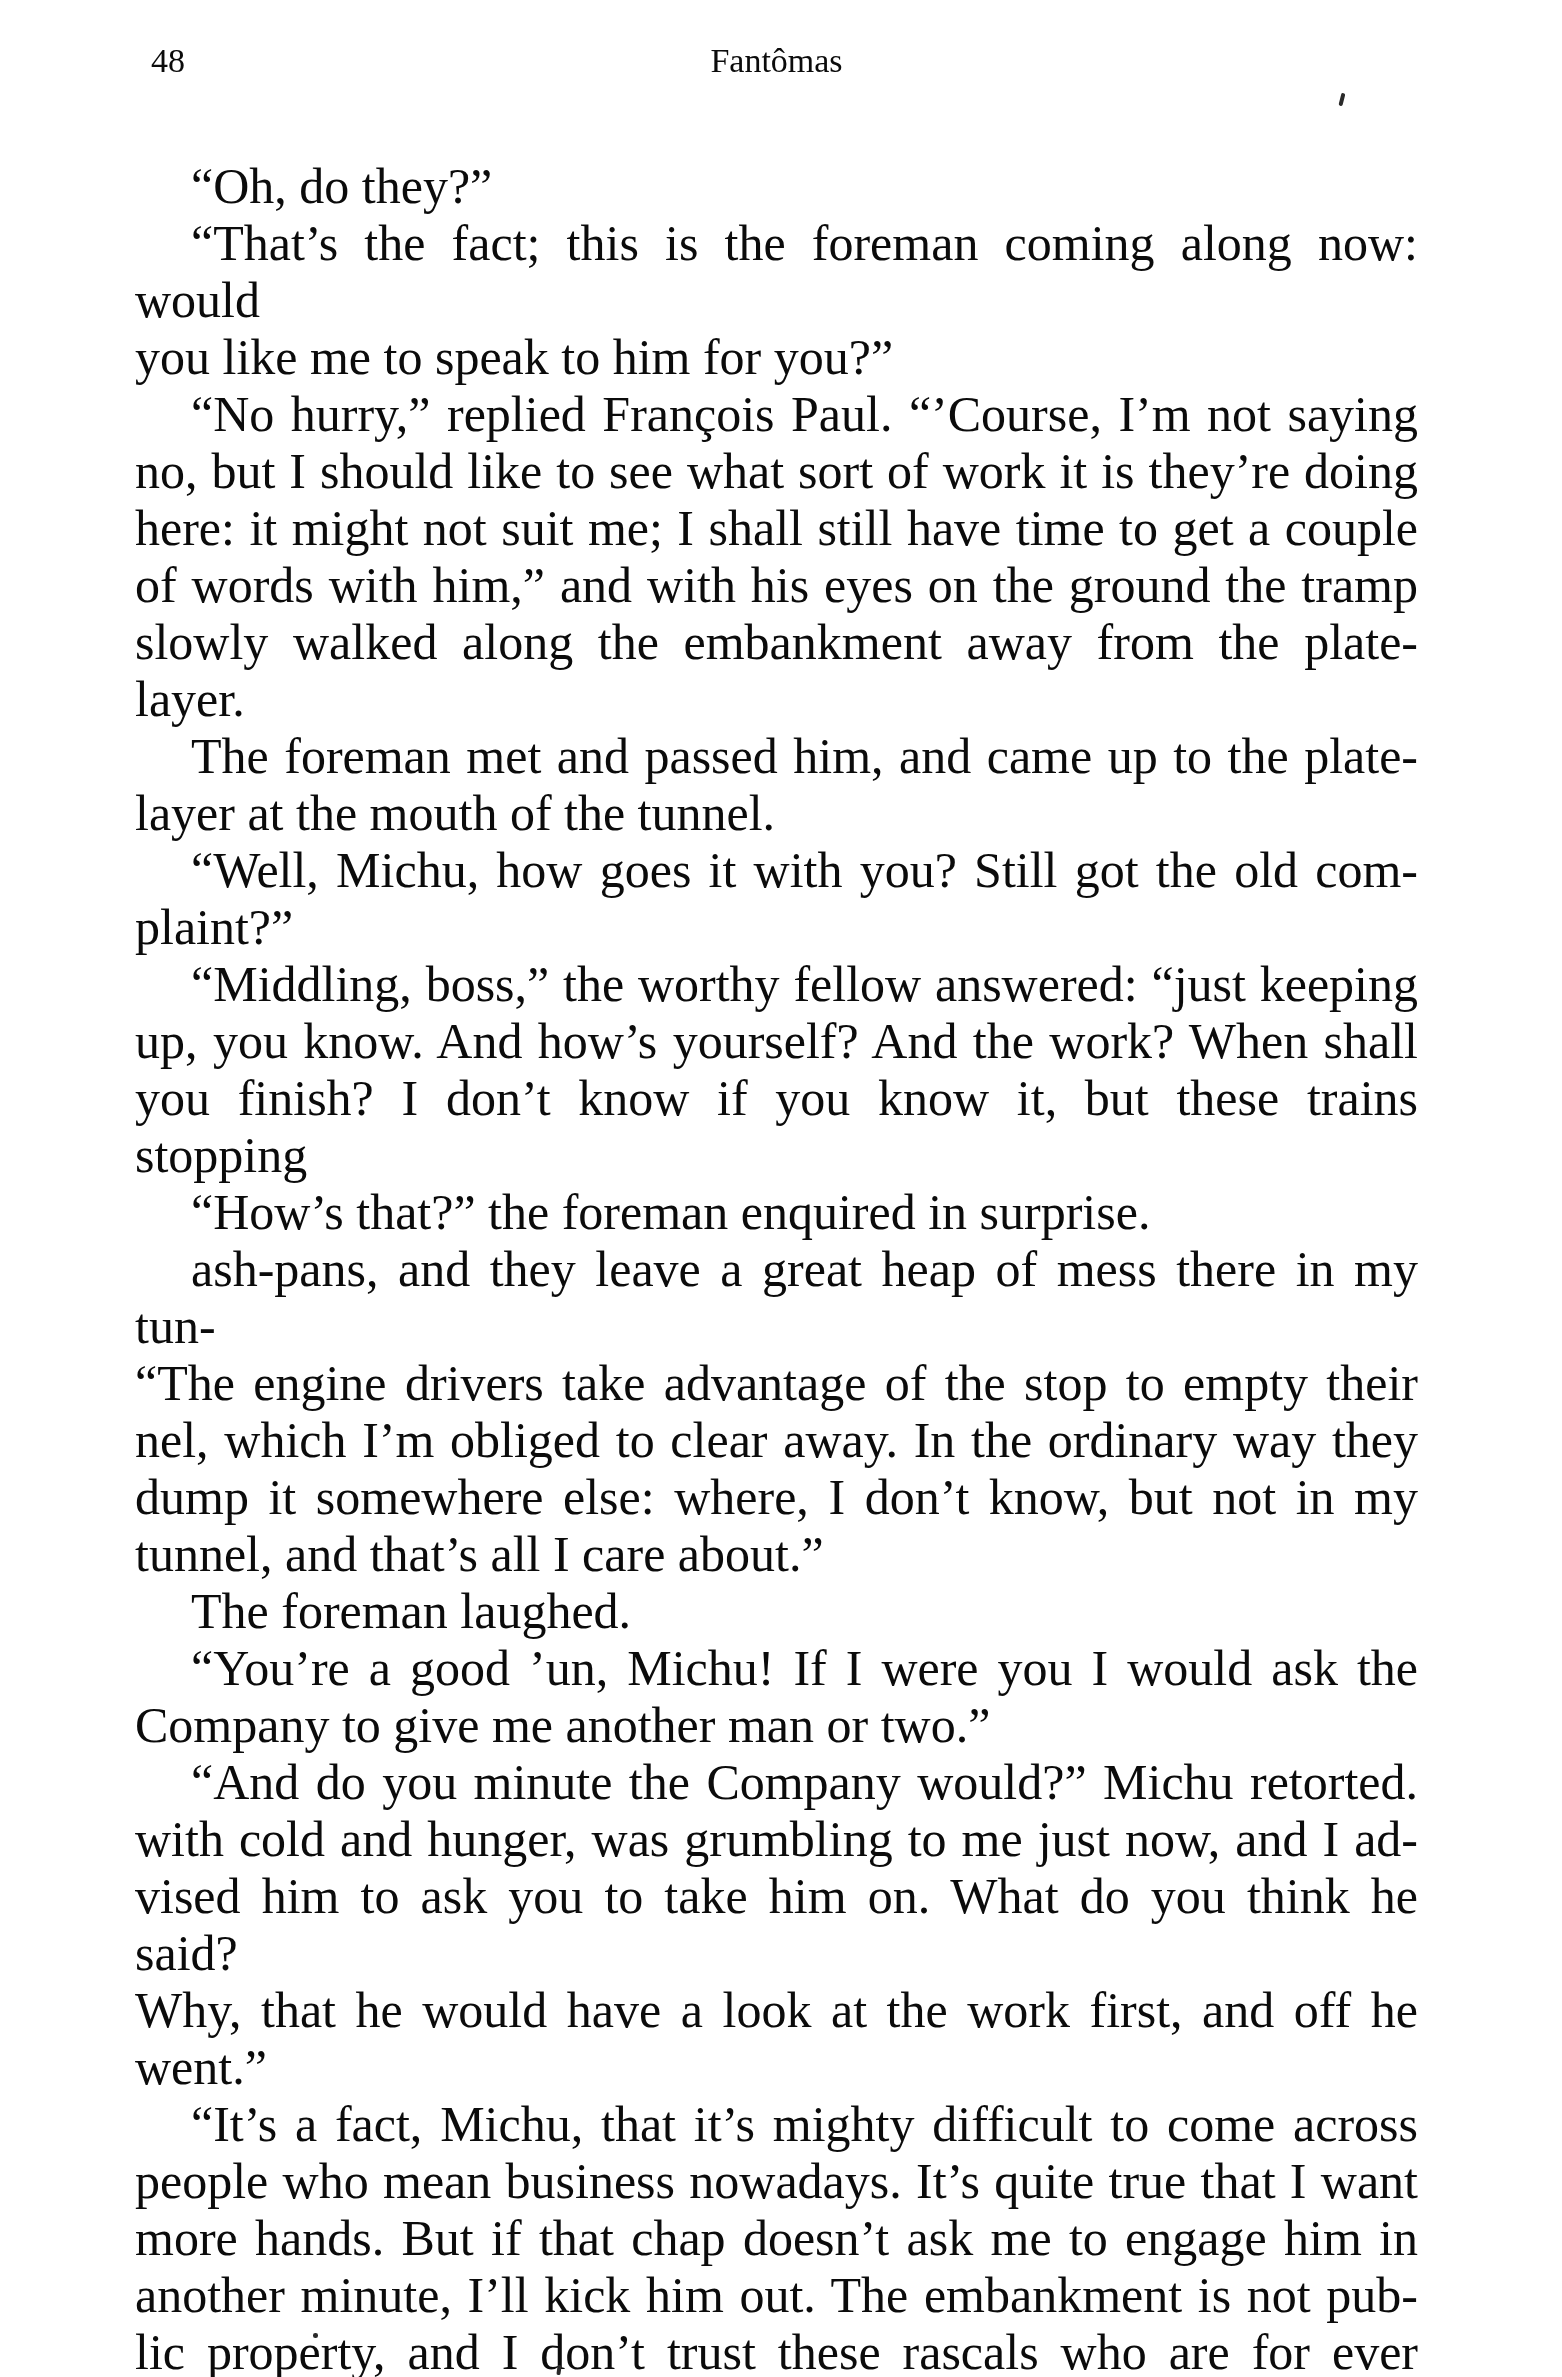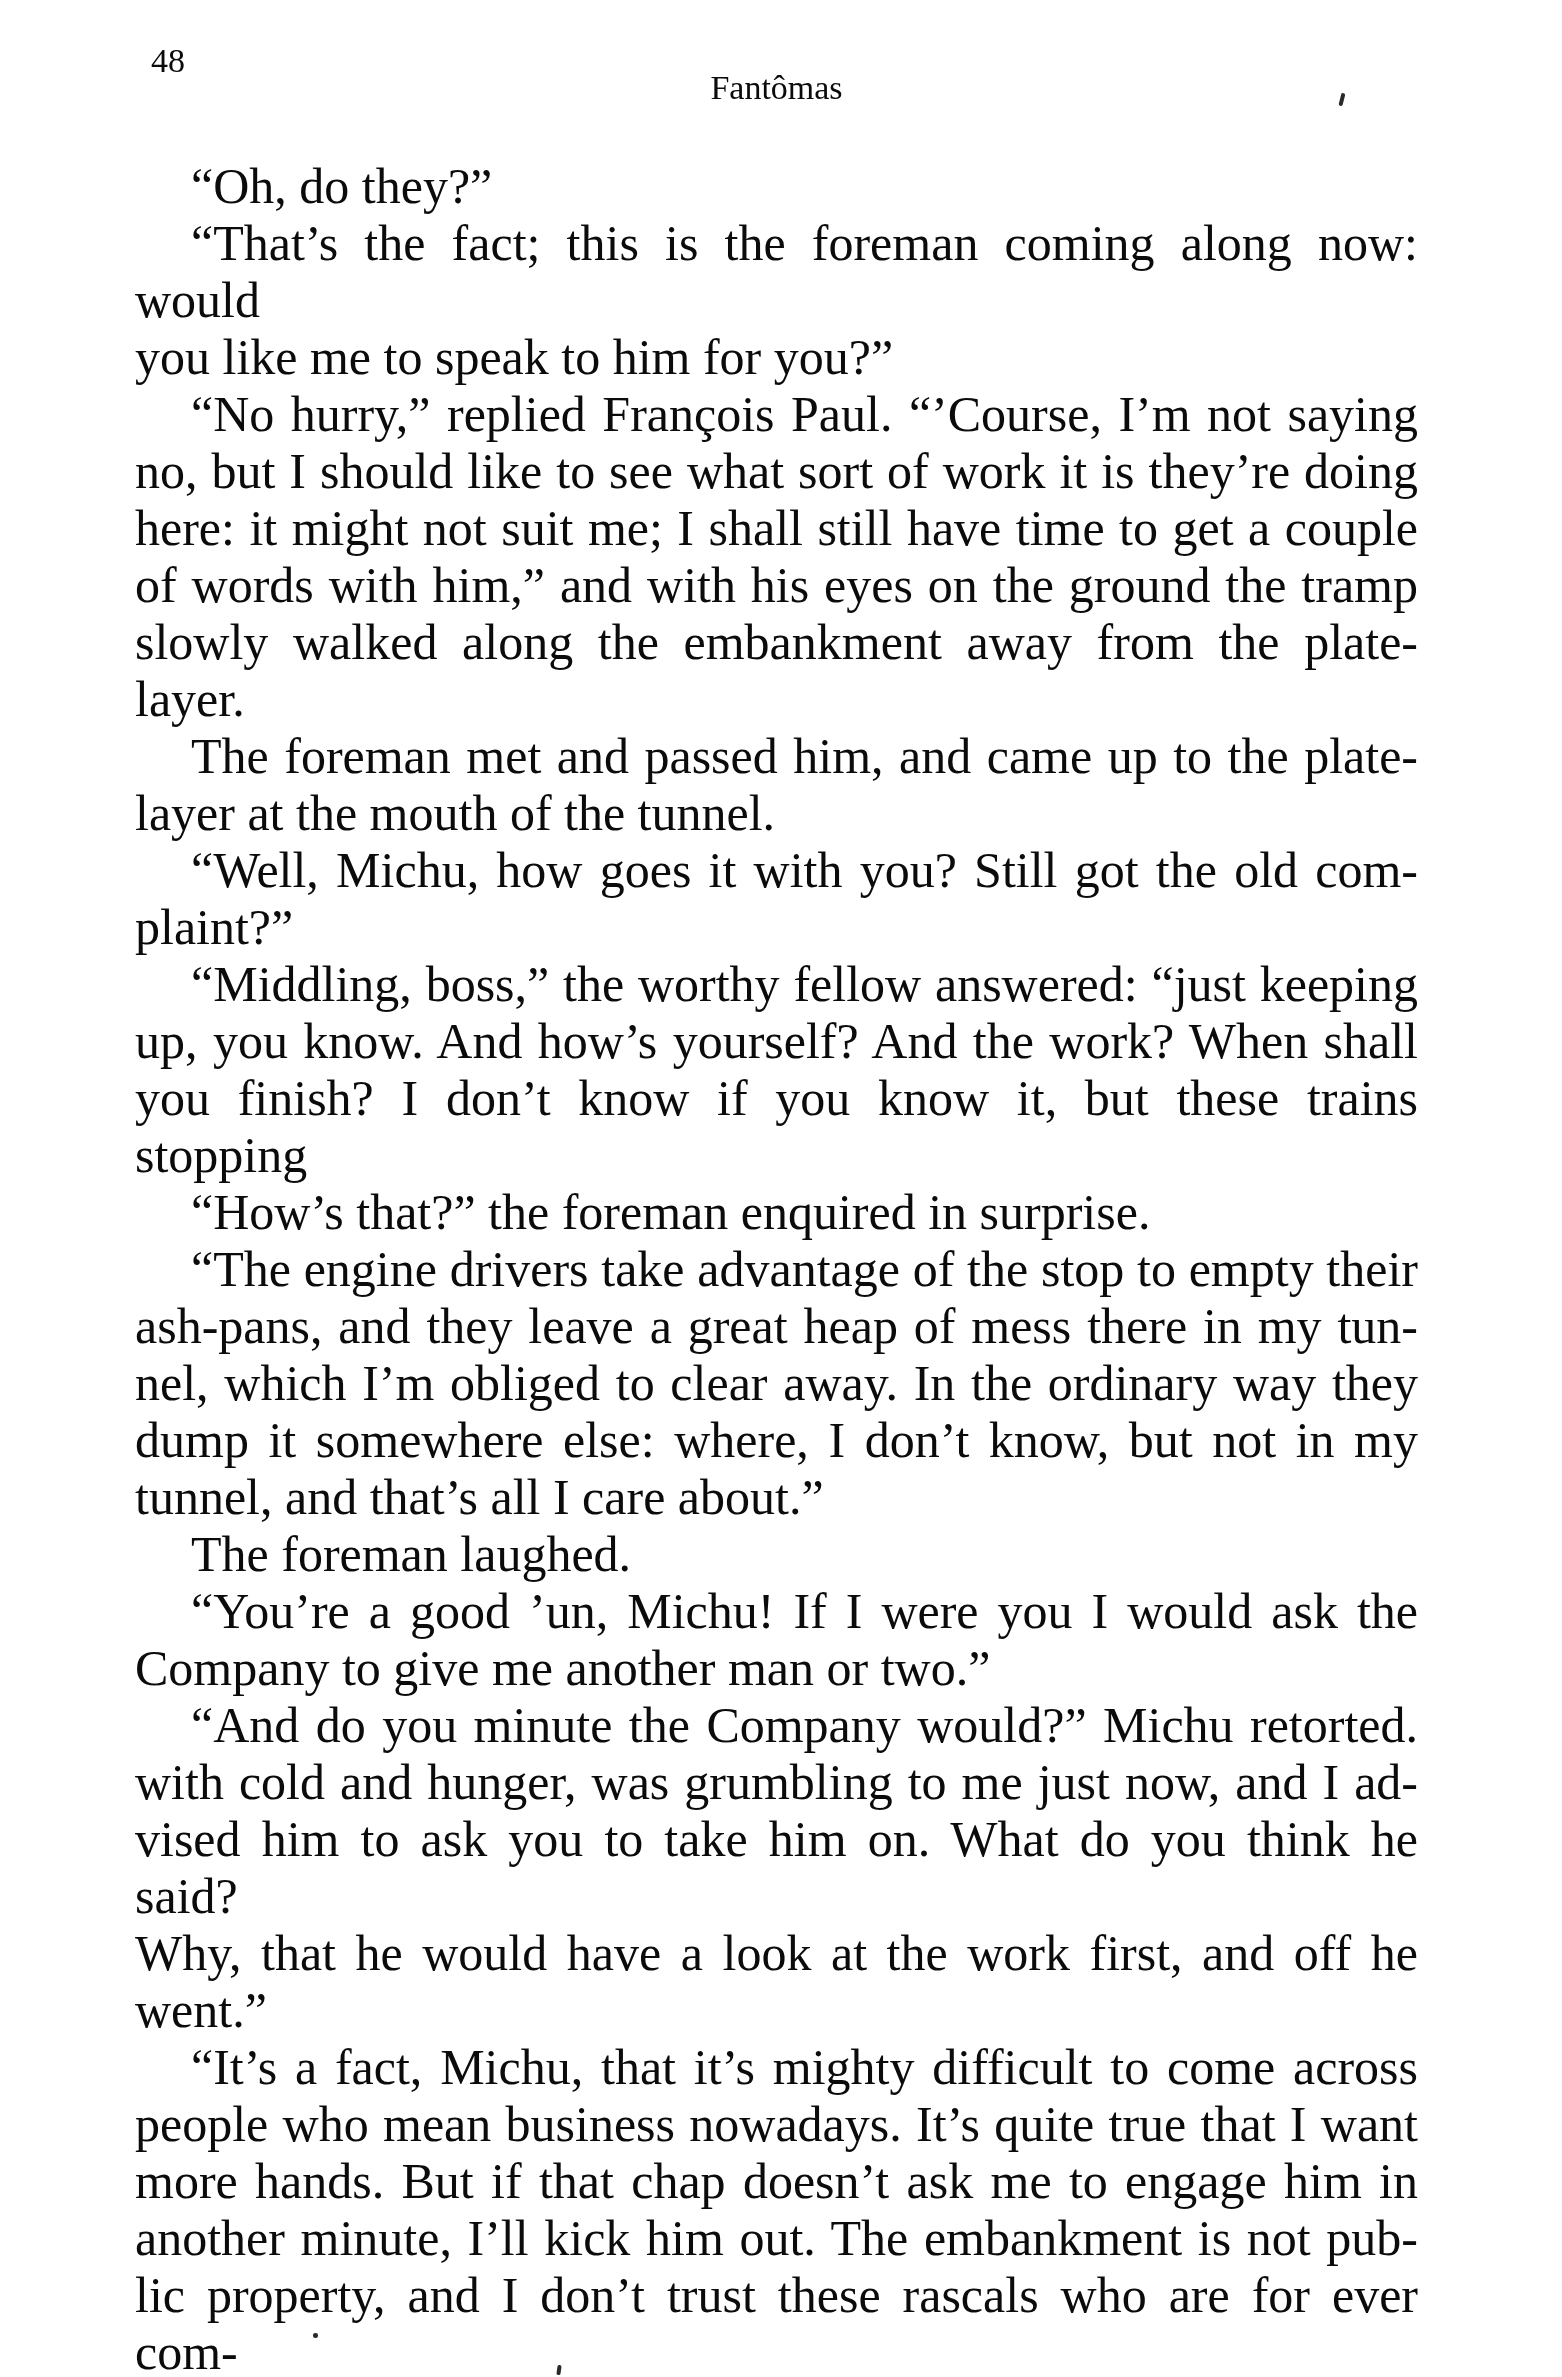--- a/index.html
+++ b/index.html
@@ -25,21 +25,20 @@
     position: absolute;
     left: 16px;
     top: 0;
   }
   .running-title {
     position: absolute;
     left: 0;
     right: 0;
     top: 0;
     text-align: center;
-    margin-top: 27px;
   }
   .body-text {
     position: absolute;
     top: 158px;
     left: 135px;
     width: 1283px;
     font-size: 50px;
     line-height: 57px;
   }
   .paragraph { margin: 0; padding: 0; }
@@ -108,22 +107,22 @@
       </div>
       <div class="paragraph">
         <div class="line">“Middling, boss,” the worthy fellow answered: “just keeping</div>
         <div class="line">up, you know. And how’s yourself? And the work? When shall</div>
         <div class="line">you finish? I don’t know if you know it, but these trains stopping</div>
       </div>
       <div class="paragraph">
         <div class="line last">“How’s that?” the foreman enquired in surprise.</div>
       </div>
       <div class="paragraph">
+        <div class="line">ash-pans, and they leave a great heap of mess there in my tun-</div>
         <div class="line">“The engine drivers take advantage of the stop to empty their</div>
-        <div class="line">ash-pans, and they leave a great heap of mess there in my tun-</div>
         <div class="line">nel, which I’m obliged to clear away. In the ordinary way they</div>
         <div class="line">dump it somewhere else: where, I don’t know, but not in my</div>
         <div class="line last">tunnel, and that’s all I care about.”</div>
       </div>
       <div class="paragraph">
         <div class="line last">The foreman laughed.</div>
       </div>
       <div class="paragraph">
         <div class="line">“You’re a good ’un, Michu! If I were you I would ask the</div>
         <div class="line last">Company to give me another man or two.”</div>

